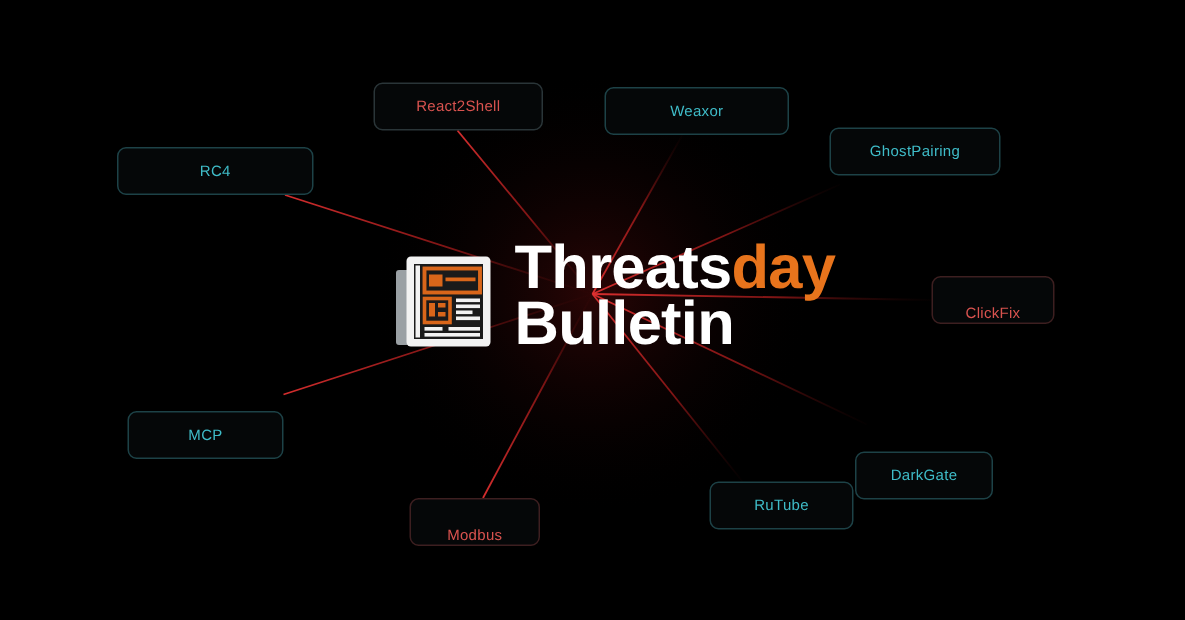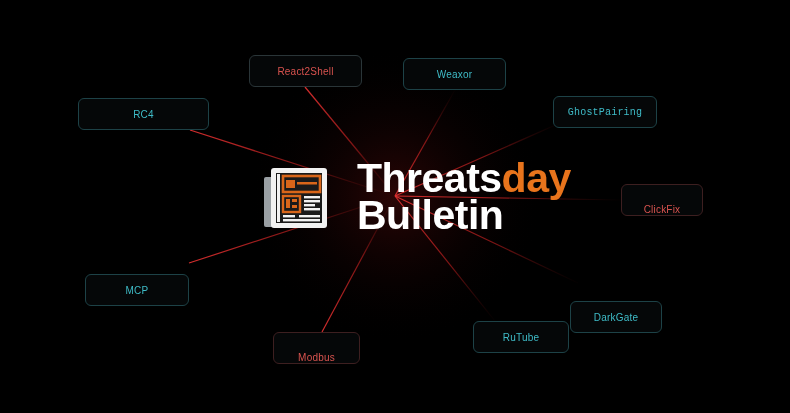--- a/index.html
+++ b/index.html
@@ -24,22 +24,22 @@
     height: 413px;
     pointer-events: none;
   }
 
   
   #logo-lockup {
     position: absolute;
     left: 263px;
     top: 160px;
     display: flex;
-    align-items: center;
-    gap: 28px;
+    align-items: flex-end;
+    gap: 14px;
     z-index: 5;
   }
   #logo-mark {
     width: 66px;
     height: 68px;
     flex: 0 0 auto;
     display: block;
   }
   #logo-wordmark {
     display: flex;
@@ -140,24 +140,24 @@
     </div>
   </div>
 
   <div id="node-layer">
       <div class="node teal" style="left: 78px; top: 98px; width: 131px;">
         <span>RC4</span>
       </div>
       <div class="node mixed" style="left: 249px; top: 55px; width: 113px;">
         <span>React2Shell</span>
       </div>
-      <div class="node teal" style="left: 403px; top: 58px; width: 103px; text-align: center;">
+      <div class="node teal" style="left: 403px; top: 58px; width: 123px; text-align: center;">
         <span>Weaxor</span>
       </div>
-      <div class="node teal" style="left: 553px; top: 96px; width: 104px; font-family: Liberation Mono, monospace;">
+      <div class="node teal" style="left: 553px; top: 85px; width: 114px;">
         <span>GhostPairing</span>
       </div>
       <div class="node red" style="left: 621px; top: 184px; width: 82px;">
         <span>ClickFix</span>
       </div>
       <div class="node teal" style="left: 570px; top: 301px; width: 92px;">
         <span>DarkGate</span>
       </div>
       <div class="node teal" style="left: 445px; top: 321px; width: 96px; margin-left: 28px;">
         <span>RuTube</span>

